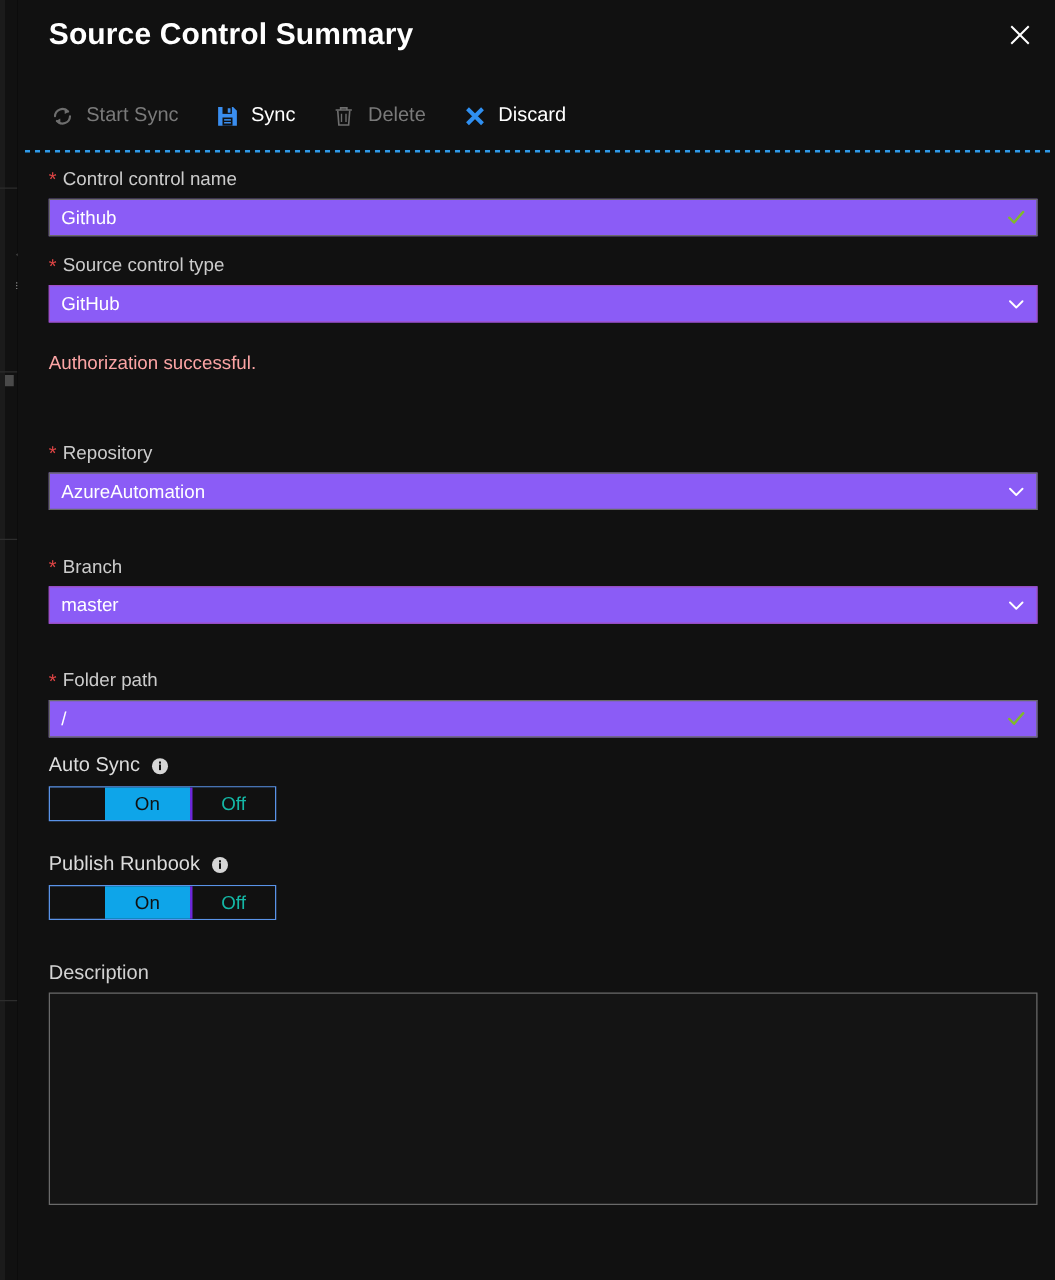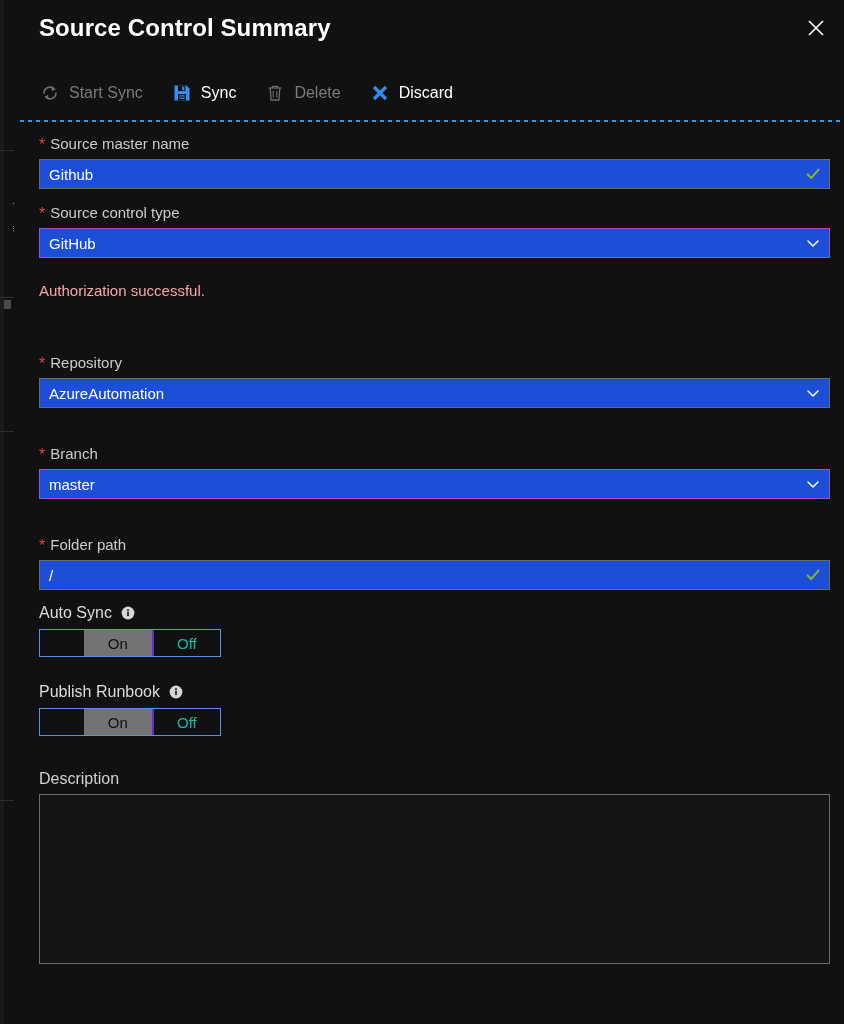--- a/index.html
+++ b/index.html
@@ -162,21 +162,21 @@
     font-size: 16px;
     margin-right: 5px;
     line-height: 1;
     position: relative;
     top: 2px;
   }
 
   .ctrl {
     position: relative;
     height: 30px;
-    background: #1d4ed8;
+    background: #8b5cf6;
     border: 1px solid #6a6a6a;
     display: flex;
     align-items: center;
   }
   .ctrl.focused { border-color: #a04fc8; }
   .ctrl-value {
     font-size: 15px;
     color: #ffffff;
     padding-left: 9px;
     flex: 1 1 auto;
@@ -240,21 +240,21 @@
   .toggle-opt {
     flex: 1 1 50%;
     display: flex;
     align-items: center;
     justify-content: center;
     font-size: 15px;
     cursor: pointer;
     user-select: none;
   }
   .toggle-opt.on-state {
-    background: #737373;
+    background: #0ea5e9;
     color: #101010;
     margin-left: 44px;
   }
   .toggle-opt.off-state {
     background: #111111;
     color: #14b8a6;
     border-left: 2px solid #6d28d9;
   }
 
   
@@ -350,21 +350,21 @@
 
     </div>
 
     <div class="dotted-sep"></div>
 
     <div class="form">
 
       <div class="field">
         <div class="field-label">
           <span class="req-star">*</span>
-          <span>Source master name</span>
+          <span>Control control name</span>
         </div>
         <div class="ctrl">
           <span class="ctrl-value">Github</span>
           <span class="ctrl-affix">
             <svg width="16" height="16" viewBox="0 0 16 16">
               <path d="M2.5 8.2 L6.2 12 L13.5 3.6" stroke="#7fba2a" stroke-width="2" fill="none" stroke-linecap="round" stroke-linejoin="round"></path>
             </svg>
           </span>
         </div>
       </div>

